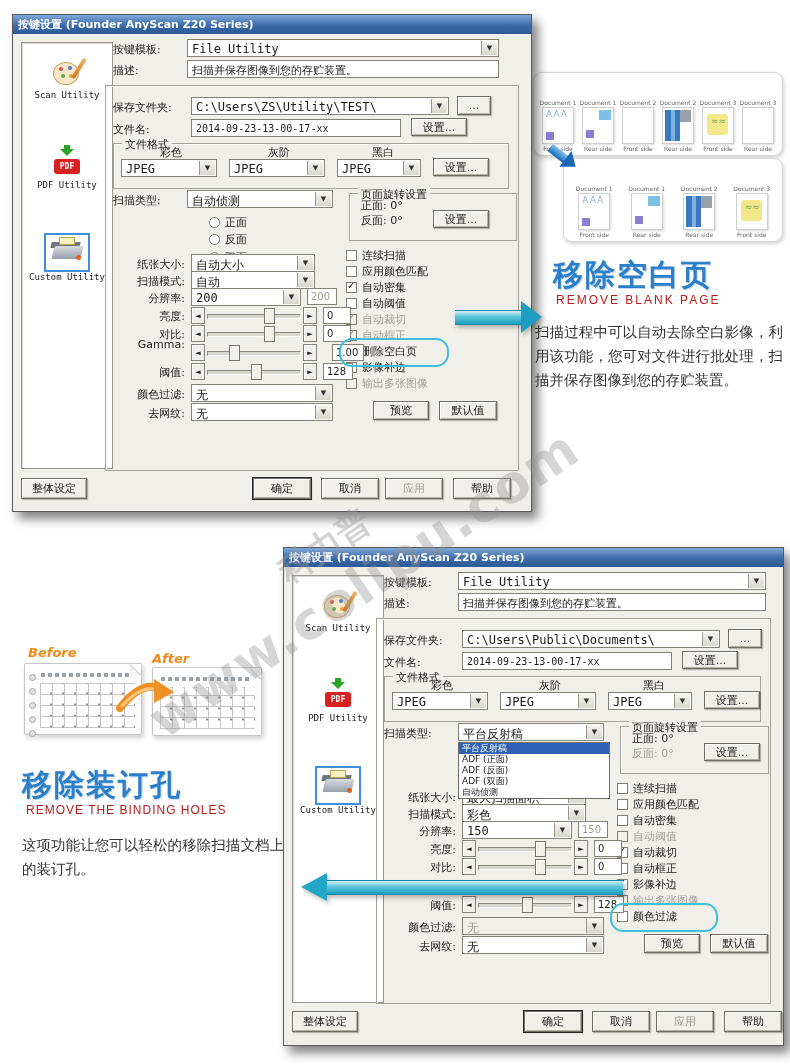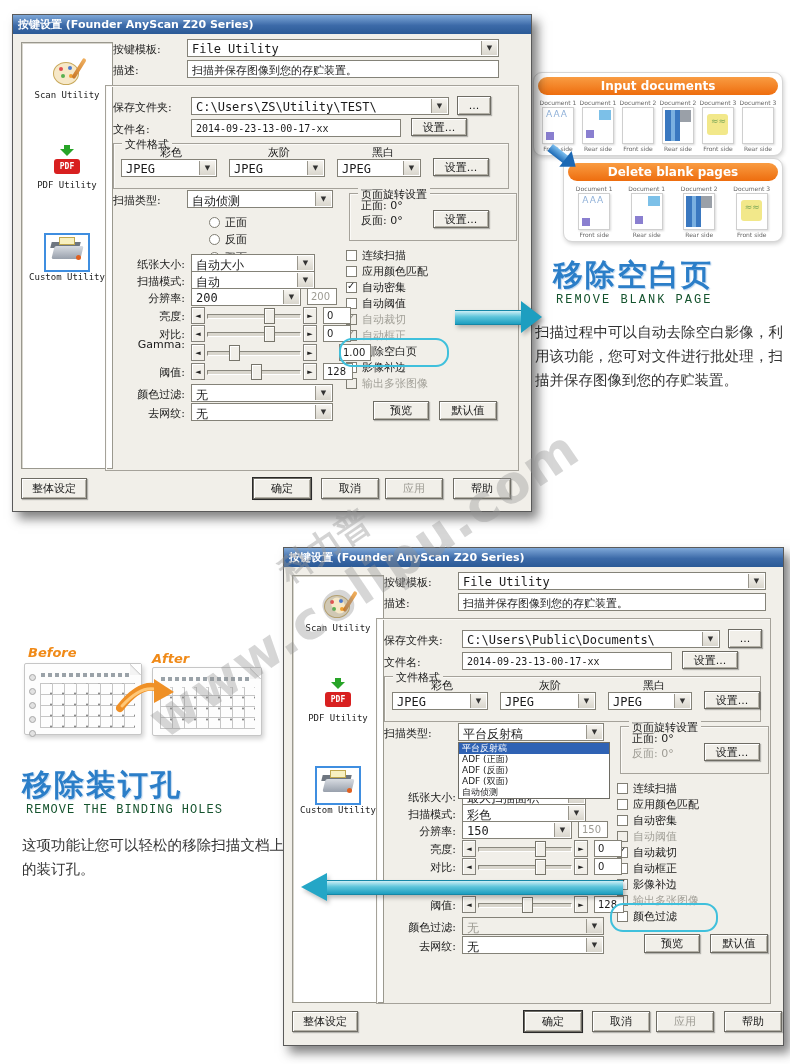--- a/index.html
+++ b/index.html
@@ -99,21 +99,21 @@
         background:linear-gradient(90deg,#3a78c0 0 6px,#7ab0e0 6px 10px,#3a78c0 10px 15px)}
   .v-cols::after{content:"";position:absolute;right:2px;top:2px;width:11px;height:12px;background:#9aa0a8}
   .v-pat{background:#7cc0e8}
   .v-pat::before{content:"";position:absolute;left:4px;top:6px;width:21px;height:21px;background:#f2e88a;border-radius:3px}
   .v-pat::after{content:"≈≈";position:absolute;left:8px;top:10px;color:#7ca858;font-size:9px}
   .barrow{position:absolute;transform:rotate(38deg);display:flex;align-items:center;z-index:3}
   .barrow .sh{width:20px;height:9px;background:linear-gradient(#7ec0f0,#1b68b4)}
   .barrow .hd{width:0;height:0;border:10px solid transparent;border-left:13px solid #1b68b4;margin-left:-1px}
   .bigtitle{position:absolute;font-size:30px;font-weight:bold;color:#2b7ec8;letter-spacing:2px;
         text-shadow:1px 1px 1px rgba(120,170,220,.5);white-space:nowrap}
-  .subtitle{position:absolute;font-family:Liberation Mono, monospace;font-size:12px;color:#14532d;
+  .subtitle{position:absolute;font-family:Liberation Sans, sans-serif;font-size:12px;color:#b91c1c;
         letter-spacing:2px;white-space:nowrap}
   .para{position:absolute;font-size:14.5px;line-height:24px;color:#333;text-align:justify}
   .tarrow{position:absolute;display:flex;align-items:center;z-index:20;
         filter:drop-shadow(2px 3px 2px rgba(0,0,0,.25))}
   .tarrow .sh{height:13px;background:linear-gradient(180deg,#cdeff6,#5cc4da 45%,#1d9ec0);
         border-top:1px solid #1587a6;border-bottom:1px solid #1587a6}
   .tarrow .hdr{width:0;height:0;border:16px solid transparent;border-left:21px solid #1d9ec0}
   .tarrow .hdl{width:0;height:0;border:14px solid transparent;border-right:26px solid #24a6c6}
   .bdoc{position:absolute;background:#fdfdfd;border:1px solid #c6c6c6;border-radius:2px;
         box-shadow:2px 3px 5px rgba(0,0,0,.18)}
@@ -294,21 +294,21 @@
     </div>
   <div class="numbox" style="left:310px;top:310px;width:28px">0</div>
 
   <div class="lbl" style="left:96px;top:323px;width:76px">Gamma:</div>
   <div class="slider" style="left:178px;top:329px;width:126px">
       <span class="sb">◄</span>
       <span class="tr"></span>
       <span class="th" style="left:30%"></span>
       <span class="sb r">►</span>
     </div>
-  <div class="numbox" style="left:326px;top:329px;width:32px">1.00</div>
+  <div class="numbox" style="left:319px;top:329px;width:32px">1.00</div>
 
   <div class="lbl" style="left:96px;top:350px;width:76px">阈值:</div>
   <div class="slider" style="left:178px;top:348px;width:126px">
       <span class="sb">◄</span>
       <span class="tr"></span>
       <span class="th" style="left:48%"></span>
       <span class="sb r">►</span>
     </div>
   <div class="numbox" style="left:310px;top:348px;width:30px">128</div>
 
@@ -327,21 +327,20 @@
   <div class="btn" style="left:426px;top:386px;width:58px;height:19px">默认值</div>
 
   <div class="btn" style="left:8px;top:463px;width:66px;height:21px">整体设定</div>
   <div class="btn def" style="left:240px;top:463px;width:58px;height:21px">确定</div>
   <div class="btn" style="left:308px;top:463px;width:58px;height:21px">取消</div>
   <div class="btn dis" style="left:372px;top:463px;width:58px;height:21px">应用</div>
   <div class="btn" style="left:440px;top:463px;width:58px;height:21px">帮助</div>
 </div>
 
 <div class="panel" style="left:533px;top:72px;width:248px;height:82px">
-  <div class="phead">Input documents</div>
   <div class="docsrow">
     <div class="mdoc">
         <span>Document 1</span>
         <span class="pg v-aaa"></span>
         <span>Front side</span>
       </div>
     <div class="mdoc">
         <span>Document 1</span>
         <span class="pg v-mix"></span>
         <span>Rear side</span>
@@ -366,21 +365,20 @@
         <span class="pg"></span>
         <span>Rear side</span>
       </div>
   </div>
 </div>
 <div class="barrow" style="left:546px;top:150px">
     <span class="sh"></span>
     <span class="hd"></span>
   </div>
 <div class="panel" style="left:563px;top:158px;width:218px;height:82px">
-  <div class="phead">Delete blank pages</div>
   <div class="docsrow">
     <div class="mdoc">
         <span>Document 1</span>
         <span class="pg v-aaa"></span>
         <span>Front side</span>
       </div>
     <div class="mdoc">
         <span>Document 1</span>
         <span class="pg v-mix"></span>
         <span>Rear side</span>

